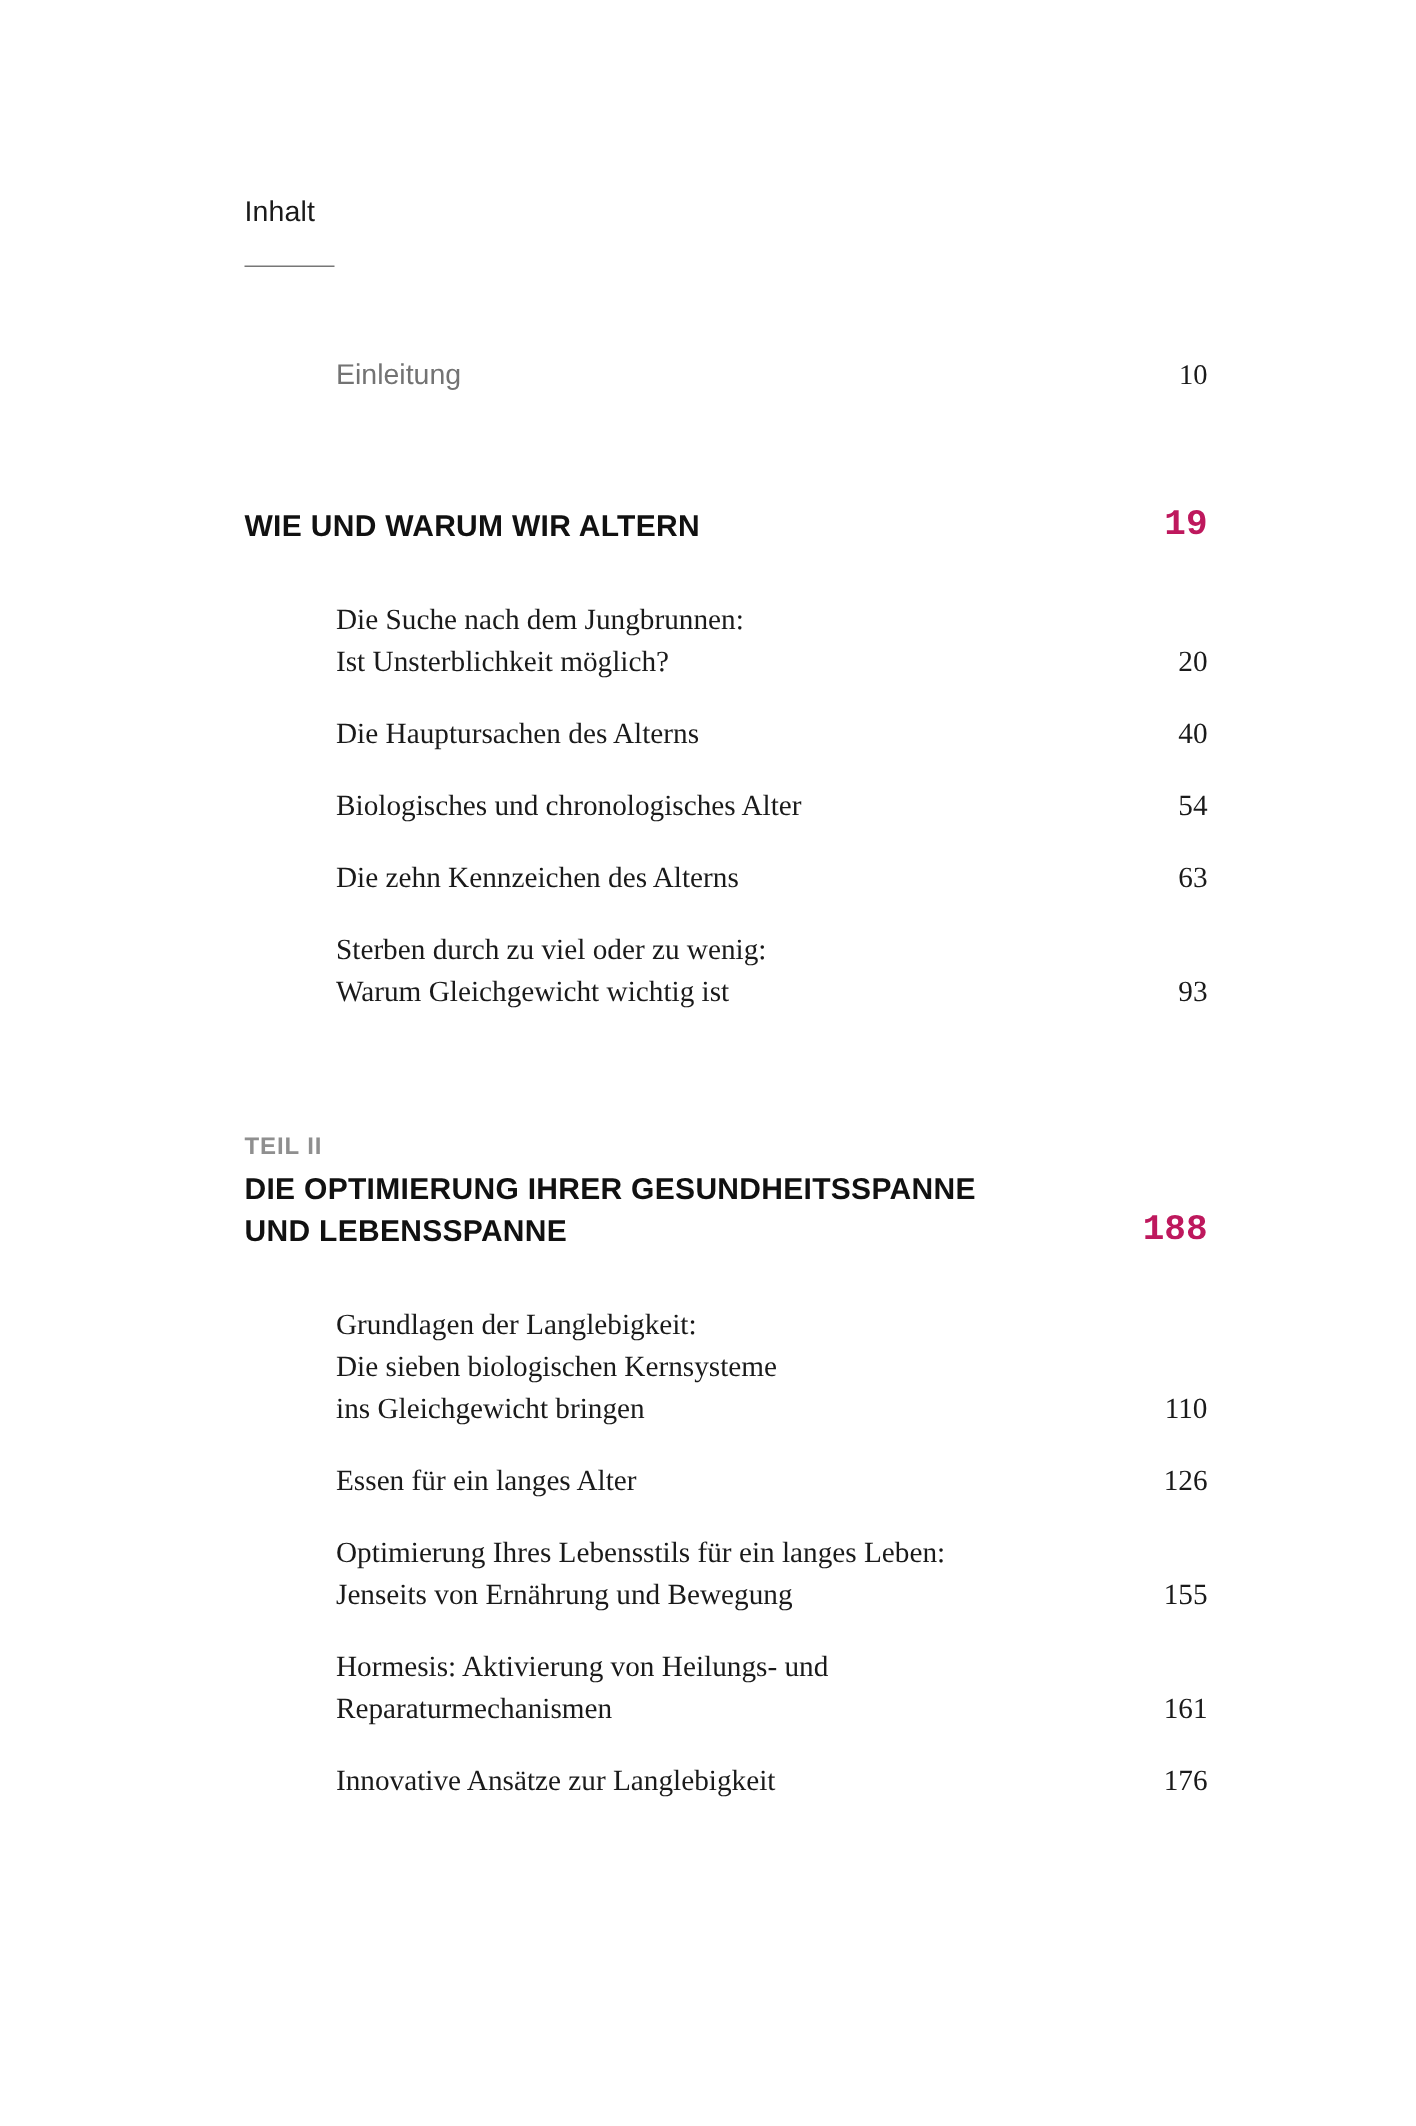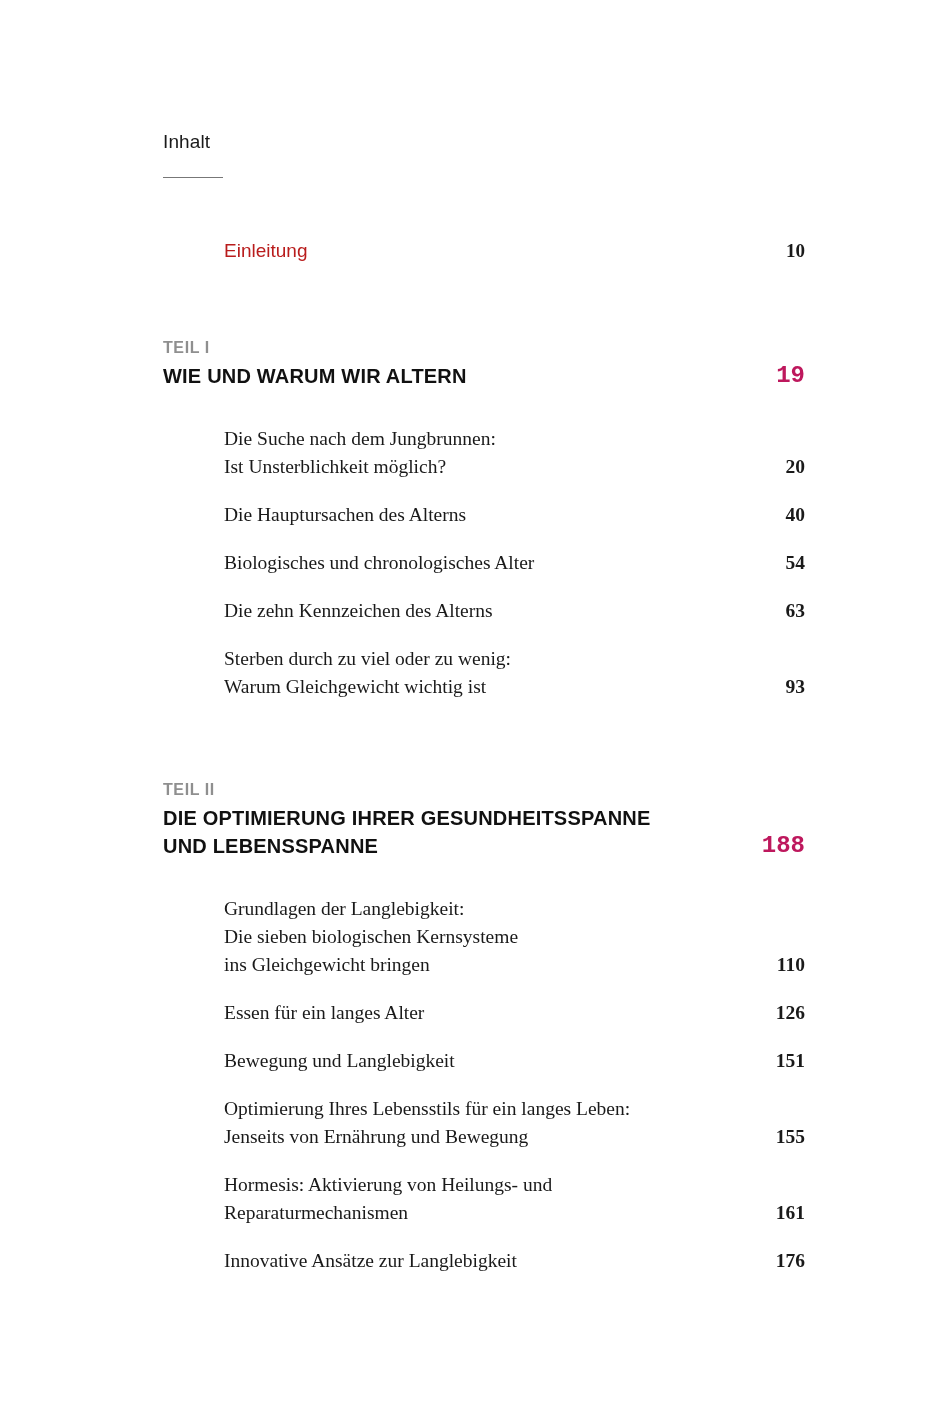--- a/index.html
+++ b/index.html
@@ -65,35 +65,34 @@
 
   .row-label {
     flex: 0 1 auto;
   }
 
   .row-page {
     flex: 0 0 auto;
     text-align: right;
     white-space: nowrap;
     padding-left: 24px;
-    font-weight: bold;
   }
 
   
   .front-entry {
     padding-left: 61px;  
     box-sizing: border-box;
   }
 
   .front-entry .row-label {
     font-family: "Liberation Sans Narrow", "Liberation Sans", sans-serif;
     font-stretch: condensed;
     font-size: 19px;
     line-height: 26px;
-    color: #b91c1c;
+    color: #737373;
   }
 
   .front-entry .row-page {
     font-family: "Liberation Serif", serif;
     font-size: 19px;
     line-height: 26px;
     color: #1a1a1a;
   }
 
   
@@ -179,21 +178,20 @@
   </div>
 
   <div class="toc-body">
 
     <div class="row front-entry">
       <span class="row-label">Einleitung</span>
       <span class="row-page">10</span>
     </div>
 
     <div class="part">
-      <div class="part-kicker">TEIL I</div>
       <div class="row part-heading">
         <span class="row-label">WIE UND WARUM WIR ALTERN</span>
         <span class="row-page">19</span>
       </div>
 
       <div class="chapter-list">
         <div class="row chapter">
           <span class="row-label">Die Suche nach dem Jungbrunnen:
 Ist Unsterblichkeit möglich?</span>
           <span class="row-page">20</span>
@@ -231,24 +229,20 @@
           <span class="row-label">Grundlagen der Langlebigkeit:
 Die sieben biologischen Kernsysteme
 ins Gleichgewicht bringen</span>
           <span class="row-page">110</span>
         </div>
         <div class="row chapter">
           <span class="row-label">Essen für ein langes Alter</span>
           <span class="row-page">126</span>
         </div>
         <div class="row chapter">
-          <span class="row-label">Bewegung und Langlebigkeit</span>
-          <span class="row-page">151</span>
-        </div>
-        <div class="row chapter">
           <span class="row-label">Optimierung Ihres Lebensstils für ein langes Leben:
 Jenseits von Ernährung und Bewegung</span>
           <span class="row-page">155</span>
         </div>
         <div class="row chapter">
           <span class="row-label">Hormesis: Aktivierung von Heilungs- und
 Reparaturmechanismen</span>
           <span class="row-page">161</span>
         </div>
         <div class="row chapter">

